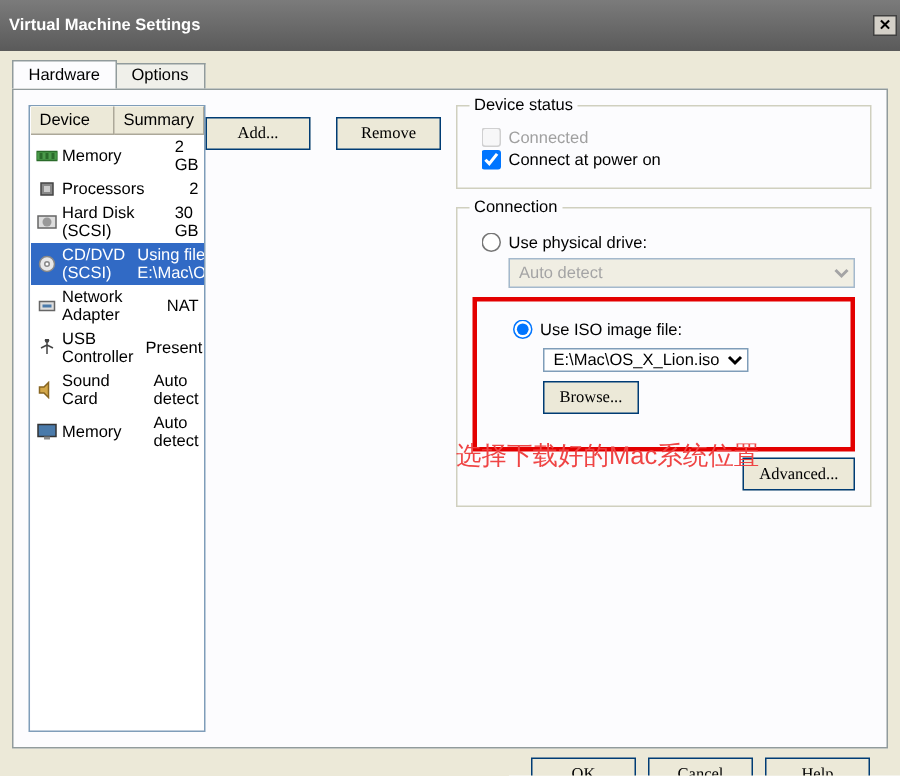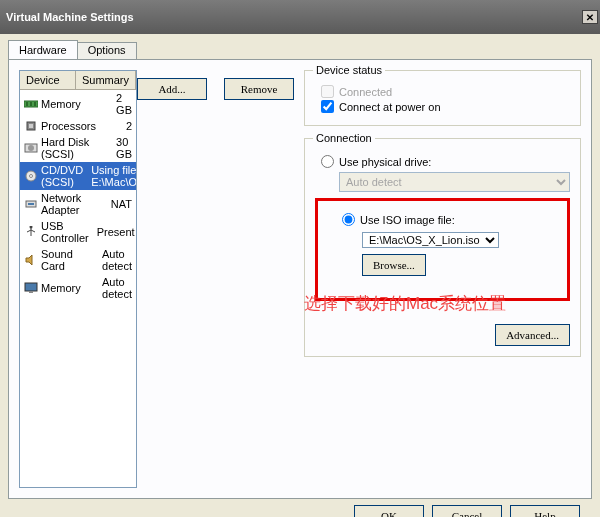--- a/index.html
+++ b/index.html
@@ -30,21 +30,21 @@
 .gbox-title { position: absolute; top: -7px; left: 8px; background: #fcfcfe; padding: 0 3px; }
 .cb-row { display: flex; align-items: center; gap: 5px; margin: 2px 0 2px 6px; }
 .cb-row input[type=checkbox] { width: 13px; height: 13px; }
 .cb-row.disabled { color: #a0a0a0; }
 .radio-row { display: flex; align-items: center; gap: 5px; margin: 4px 0 4px 6px; }
 .sel { width: 100%; height: 20px; border: 1px solid #7f9db9; background: #ece9d8; font-size: 11px; padding: 0 2px; }
 .sel:disabled { color: #808080; }
 .redbox { border: 3px solid #e30000; padding: 8px 8px 10px 24px; margin-top: 2px; }
 .iso-row { display: flex; gap: 6px; margin: 6px 0 12px 20px; align-items: flex-start; flex-direction: column; }
 .iso-sel { flex: 1; height: 20px; border: 1px solid #7f9db9; background: #fff; font-size: 11px; padding: 0 2px; }
-.advrow { display: flex; justify-content: flex-end; margin-top: 23px; }
+.advrow { display: flex; justify-content: flex-end; margin-top: 4px; }
 .annot { color: #ef4444; font-size: 17px; font-family: SimSun, sans-serif; position: absolute; }
 .footer { display: flex; justify-content: flex-end; gap: 8px; padding: 0 12px; margin-top: 6px; }
 svg { display: block; }
 </style>
 </head>
 <body>
 
 <div class="titlebar">
   <span>Virtual Machine Settings</span>
   <div class="close-btn">

